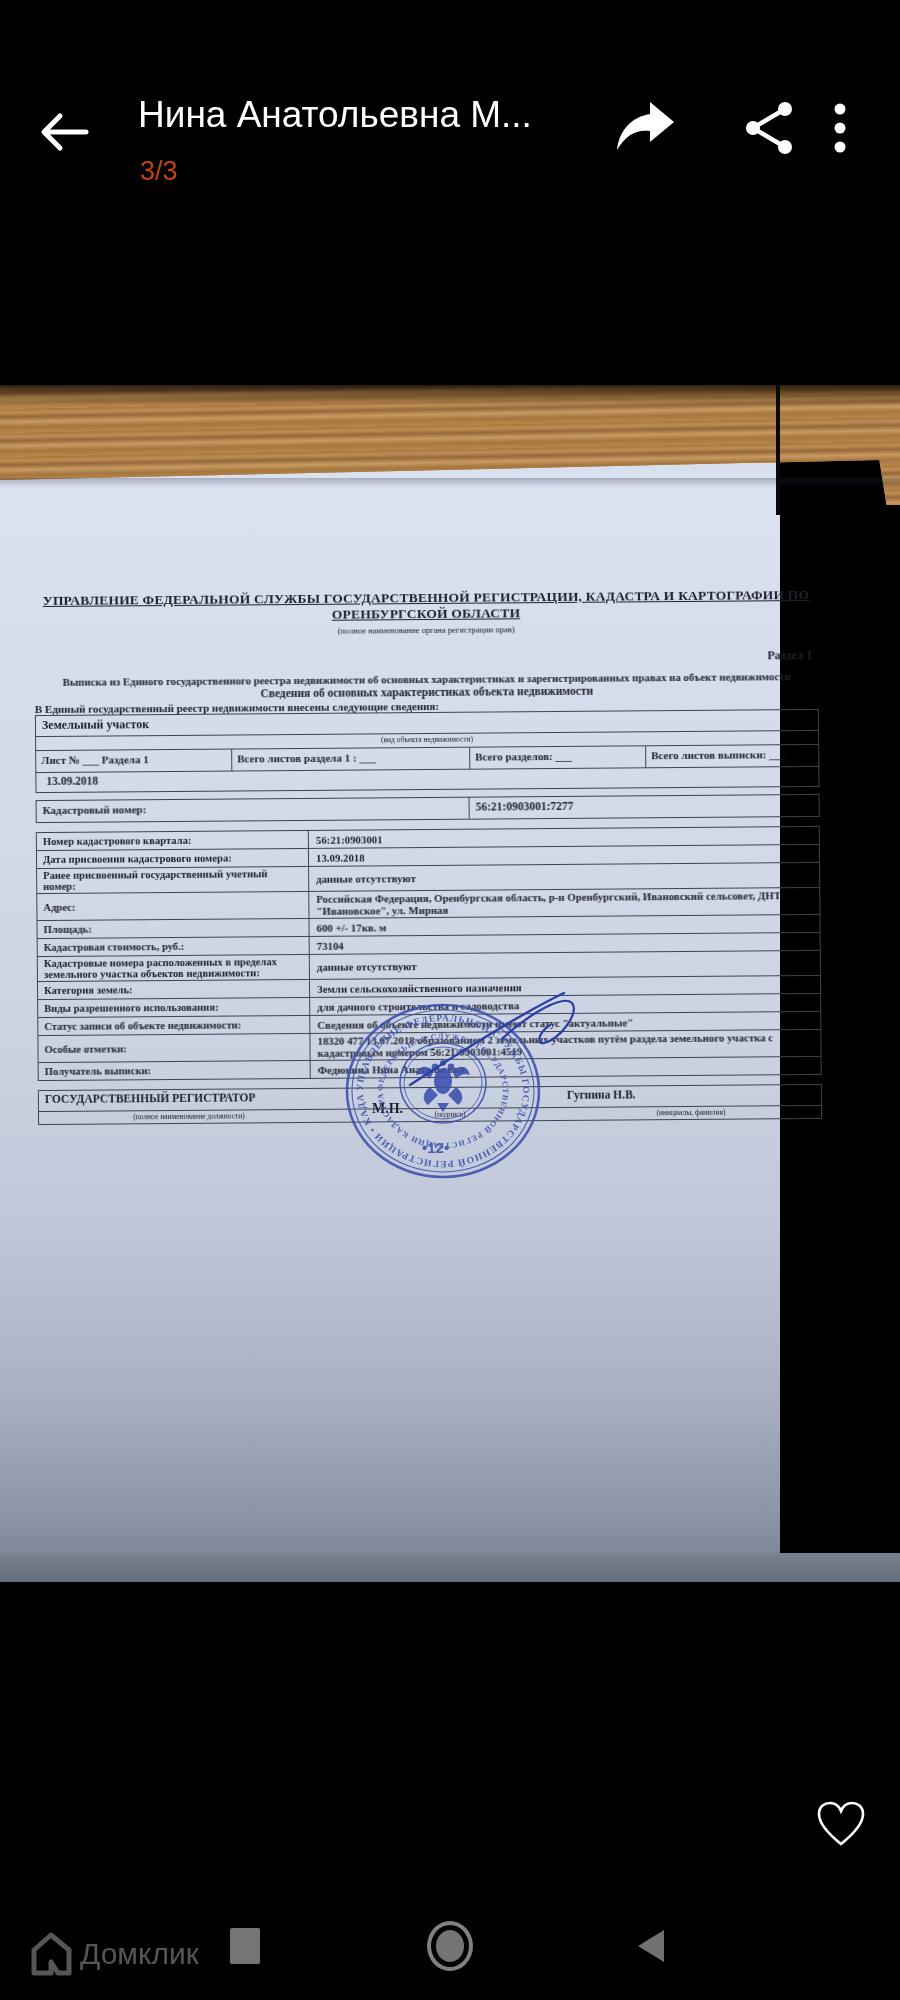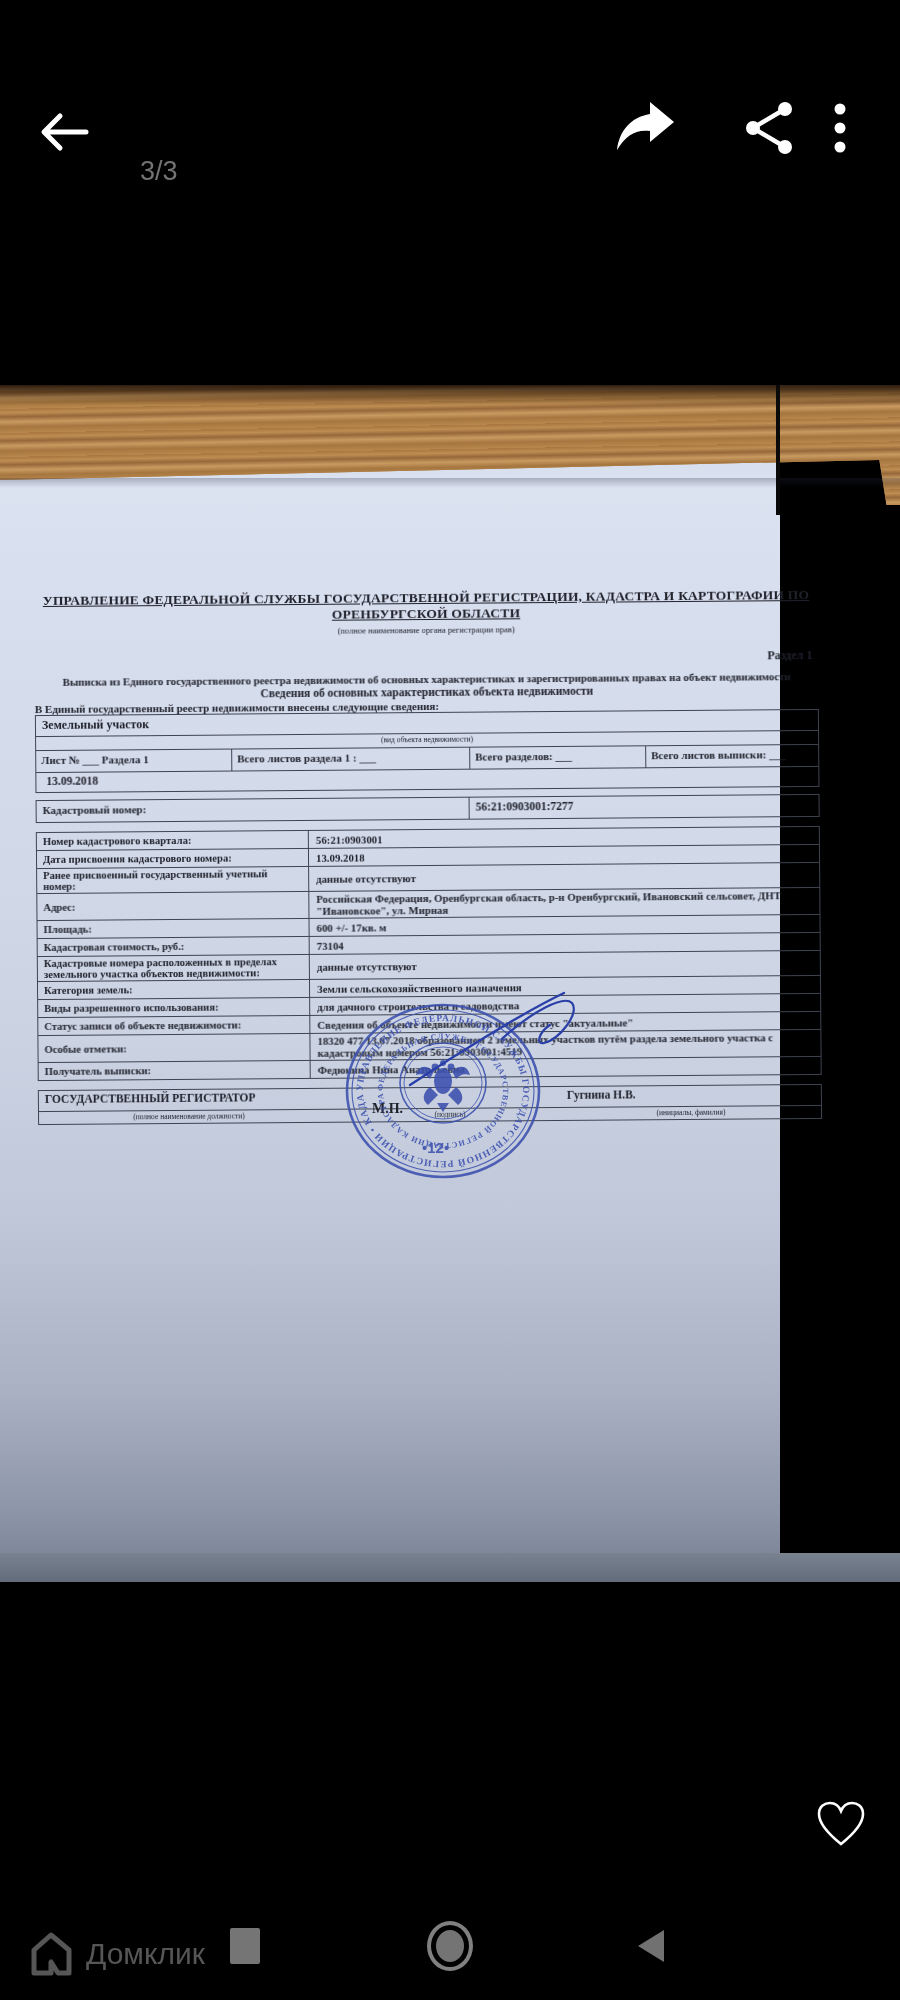--- a/index.html
+++ b/index.html
@@ -4,21 +4,21 @@
 <style>
   html,body{margin:0;padding:0;background:#000;}
   #screen{position:relative;width:900px;height:2000px;background:#000;overflow:hidden;
           font-family:"Liberation Sans",sans-serif;}
 
   
   .appbar{position:absolute;left:0;top:60px;width:900px;height:160px;}
   .back-btn{position:absolute;left:34px;top:46px;width:64px;height:56px;cursor:pointer;}
   .title{position:absolute;left:138px;top:34px;width:470px;font-size:37px;color:#fff;
          white-space:nowrap;overflow:hidden;}
-  .page-ind{position:absolute;left:140px;top:96px;font-size:27px;color:#737373;}
+  .page-ind{position:absolute;left:140px;top:96px;font-size:27px;color:#c2410c;}
   .act{position:absolute;top:40px;width:70px;height:62px;cursor:pointer;}
   #fwd{left:612px;} #shr{left:740px;} #kebab{left:830px;}
 
   
   .photo{position:absolute;left:0;top:385px;width:780px;height:1197px;
      background:linear-gradient(180deg,#cfd7e7 0%,#dbe2f0 9%,#d7deee 18%,#d2daea 38%,
         #cbd3e3 55%,#bfc7d8 70%,#a9b1c3 84%,#8d96a8 94%,#767f90 100%);}
   .wood{position:absolute;left:0;top:0;width:900px;height:125px;
      background:
        linear-gradient(180deg,rgba(20,10,4,.85) 0%,rgba(40,22,8,.45) 7%,rgba(0,0,0,0) 16%),
@@ -70,34 +70,35 @@
   .sig{position:absolute;left:392px;top:592px;}
 
   
   .heart{position:absolute;left:816px;top:1800px;width:52px;height:50px;cursor:pointer;}
   .navbar{position:absolute;left:0;top:1900px;width:900px;height:100px;}
   .nav-square{position:absolute;left:230px;top:28px;width:30px;height:36px;background:#757575;border-radius:2px;cursor:pointer;}
   .nav-circle{position:absolute;left:427px;top:21px;width:38px;height:42px;border:4px solid #808080;border-radius:50%;cursor:pointer;}
   .nav-circle .in{position:absolute;left:5px;top:5px;width:28px;height:32px;background:#747474;border-radius:50%;}
   .nav-tri{position:absolute;left:638px;top:30px;width:0;height:0;cursor:pointer;
      border-top:16px solid transparent;border-bottom:16px solid transparent;border-right:26px solid #717171;}
-  .wm{position:absolute;left:30px;top:1932px;display:flex;align-items:center;gap:12px;}
+  .wm{position:absolute;left:30px;top:1932px;display:flex;align-items:center;gap:6px;}
   .wm-text{font-size:30px;color:#565656;font-weight:500;}
 </style>
 </head>
 <body>
 
 <div id="screen">
 
   <div class="appbar">
     <div class="back-btn">
       <svg width="60" height="52" viewBox="0 0 60 52">
         <path d="M52 26 H12 M26 10 L10 26 L26 42" stroke="#fff" stroke-width="5" fill="none" stroke-linecap="round" stroke-linejoin="round"></path>
       </svg>
     </div>
+    <div class="title">Нина Анатольевна М...</div>
     <div class="page-ind">3/3</div>
 
     <div class="act" id="fwd">
       <svg width="66" height="54" viewBox="0 0 66 54">
         <path d="M38 2 L62 22 L38 42 V31 C24 29 14 35 5 50 C7 31 19 17 38 14 Z" fill="#fff"></path>
       </svg>
     </div>
     <div class="act" id="shr">
       <svg width="60" height="58" viewBox="0 0 60 58">
         <circle cx="45" cy="9" r="7" fill="#fff"></circle>

